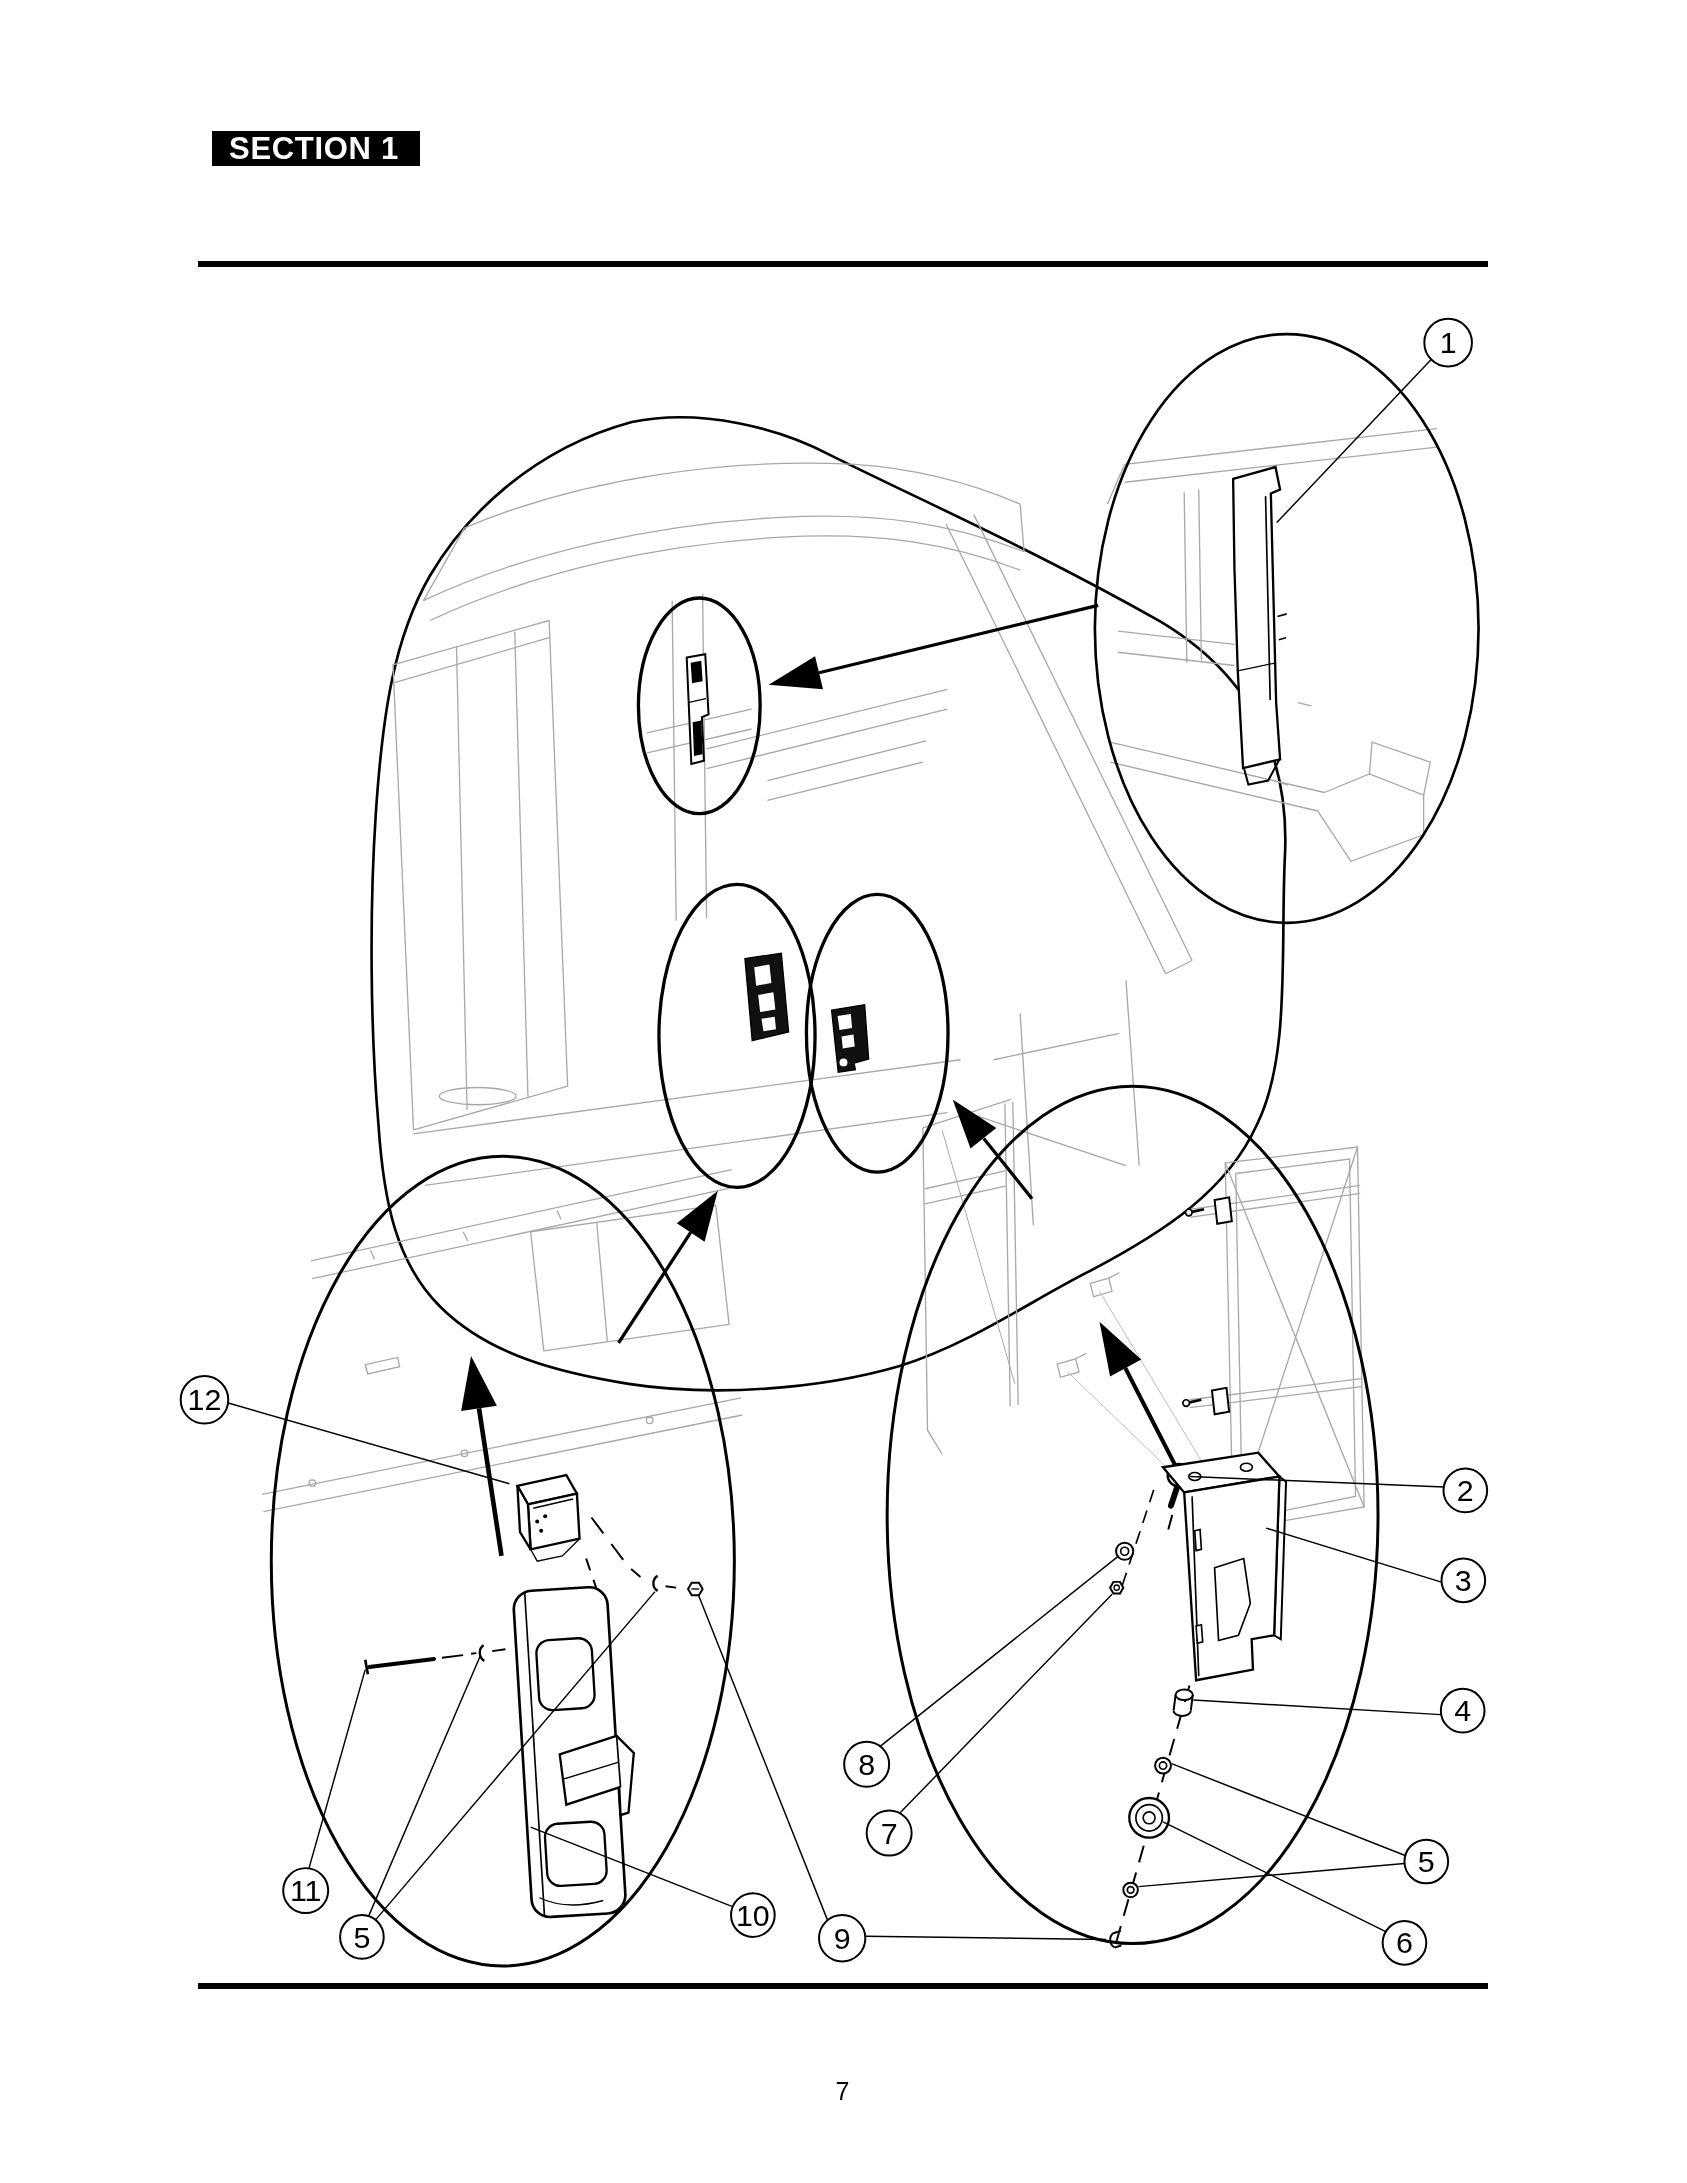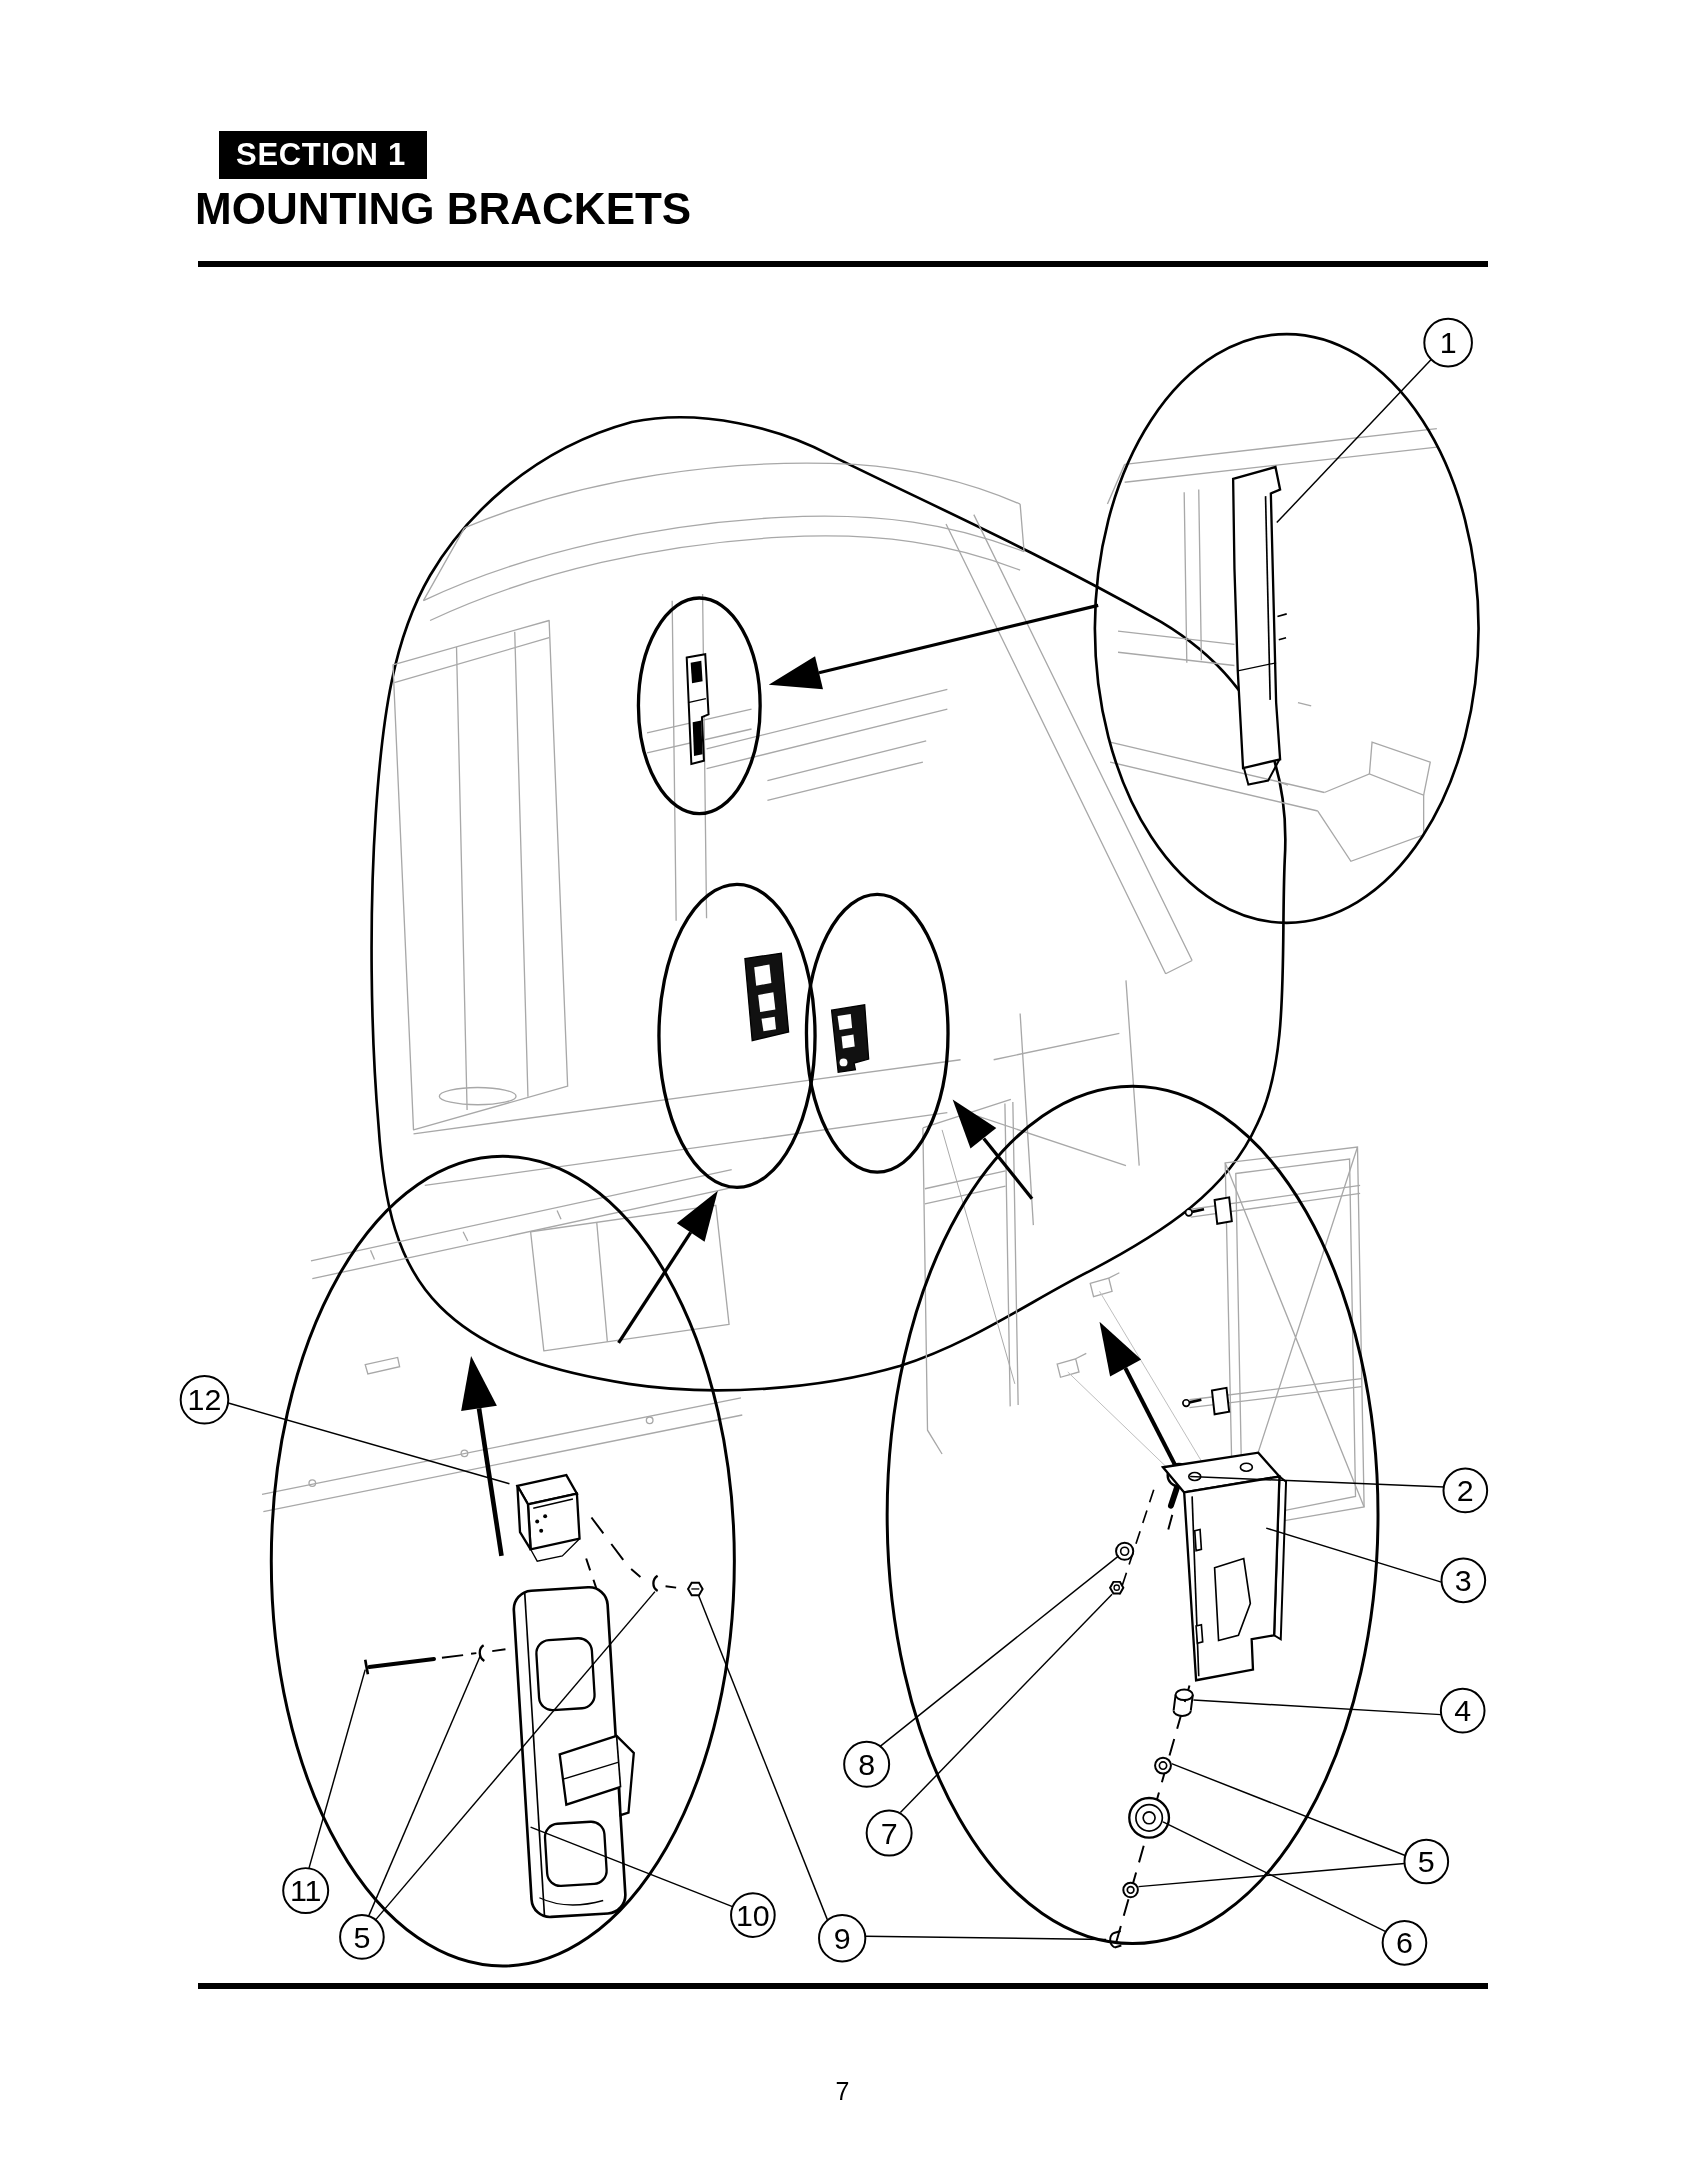--- a/index.html
+++ b/index.html
@@ -1,38 +1,37 @@
 <!DOCTYPE html>
 <html style="font-size:10.6px"><head>
 <meta charset="utf-8">
 <style>
   html,body{margin:0;padding:0;background:#e8e8e8;}
   .page{position:relative;width:1687px;height:2183px;background:#fff;overflow:hidden;
         font-family:"Liberation Sans",sans-serif;color:#000;}
-  .section-badge{position:absolute;left:219px;top:131px;width:208px;height:48px;
+  .section-badge{position:absolute;left:212px;top:131px;width:208px;height:35px;
         background:#000;display:flex;align-items:center;}
   .section-badge span{color:#fff;font-weight:bold;font-size:31px;padding-left:17px;letter-spacing:0.7px;}
   .page-title{position:absolute;left:195px;top:184px;margin:0;font-size:44px;font-weight:bold;
         letter-spacing:0px;}
   .rule{position:absolute;left:198px;width:1290px;background:#000;}
   .rule-top{top:261px;height:6px;}
   .rule-bottom{top:1983px;height:6px;}
   .page-number{position:absolute;left:816px;top:2077px;width:53px;text-align:center;font-size:25px;}
   svg{position:absolute;left:0;top:0;}
   svg text.balloon-num{font-family:"Liberation Sans",sans-serif;font-size:46px;fill:#000;}
 </style>
 </head>
 <body>
 
 <div class="page">
 
   <div class="section-badge">
     <span>SECTION 1</span>
   </div>
-  <h1 class="page-title">MOUNTING BRACKETS</h1>
   <div class="rule rule-top"></div>
 
   <svg width="1687" height="2183" viewBox="0 0 2550 3300">
 
     <path fill="none" stroke="#000" stroke-width="4" d="M 955 638 C 1060 616 1180 648 1255 688 C 1400 760 1560 830 1755 940
          C 1880 1015 1952 1130 1942 1300 C 1936 1440 1950 1600 1900 1700
          C 1855 1800 1760 1862 1650 1920 C 1560 1965 1470 2030 1360 2065
          C 1240 2100 1080 2112 950 2092 C 850 2076 740 2050 665 1975
          C 600 1910 580 1820 572 1700 C 560 1560 558 1380 568 1230
          C 578 1080 595 965 650 870 C 700 785 800 680 955 638 Z"></path>

